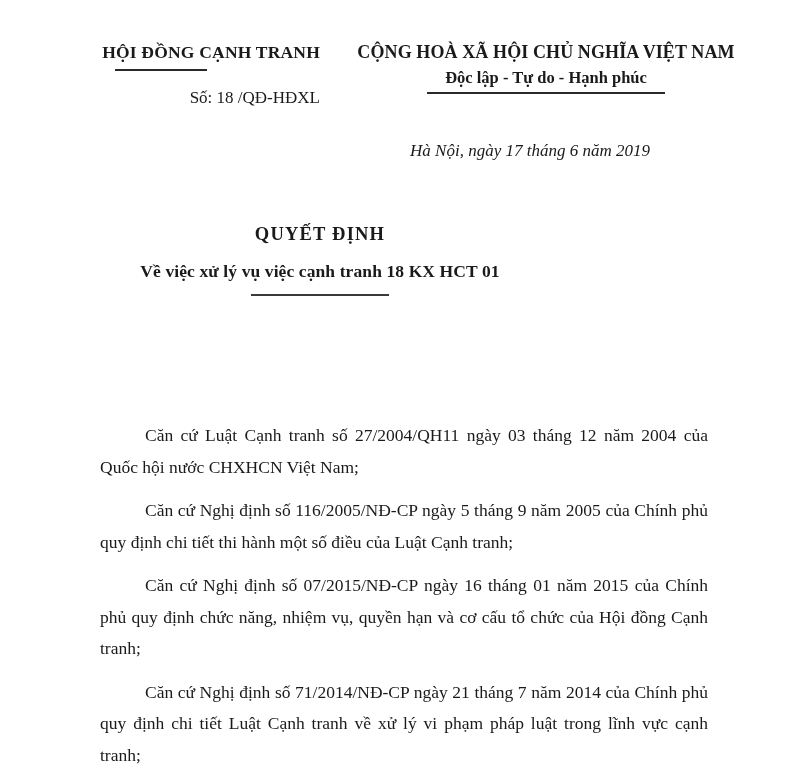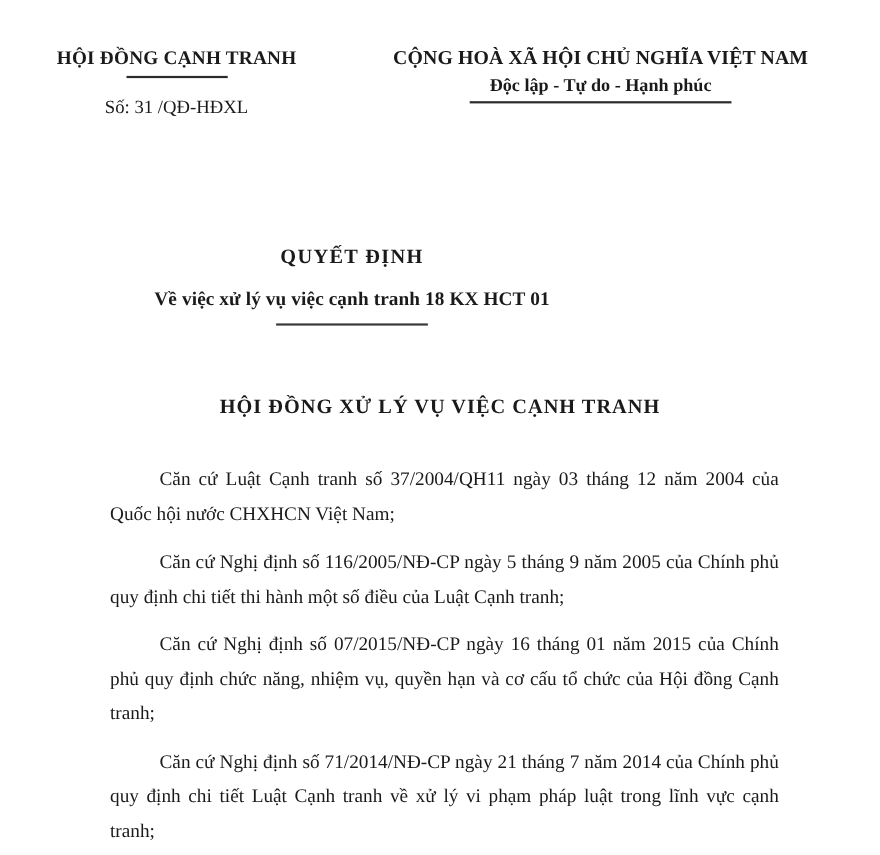--- a/index.html
+++ b/index.html
@@ -21,21 +21,21 @@
   .header {
     position: absolute;
     top: 42px;
     left: 0;
     width: 800px;
     display: flex;
     align-items: flex-start;
   }
   .header-left {
     width: 320px;
-    text-align: center;
+    text-align: right;
     padding-left: 1px;
     box-sizing: border-box;
   }
   .header-right {
     width: 480px;
     text-align: center;
     padding-right: 28px;
     box-sizing: border-box;
   }
   .org-name {
@@ -169,40 +169,42 @@
 </style>
 </head>
 <body>
 
 <div class="page">
 
   <div class="header">
     <div class="header-left">
       <div class="org-name">HỘI ĐỒNG CẠNH TRANH</div>
       <div class="rule-org"></div>
-      <div class="doc-number">Số:  31 /QĐ-HĐXL</div>
+      <div class="doc-number">Số:  18 /QĐ-HĐXL</div>
     </div>
     <div class="header-right">
       <div class="nation">CỘNG HOÀ XÃ HỘI CHỦ NGHĨA VIỆT NAM</div>
       <div class="motto">Độc lập - Tự do - Hạnh phúc</div>
       <div class="rule-motto"></div>
     </div>
   </div>
 
+  <div class="date-line">
+    <span class="inner">Hà Nội, ngày 17 tháng 6 năm 2019</span>
+  </div>
 
   <div class="title-block">
     <div class="doc-title">QUYẾT ĐỊNH</div>
     <div class="doc-subtitle">Về việc xử lý vụ việc cạnh tranh 18 KX HCT 01</div>
     <div class="rule-title"></div>
   </div>
 
-  <div class="body-heading">HỘI ĐỒNG XỬ LÝ VỤ VIỆC CẠNH TRANH</div>
 
   <div class="body">
-    <p class="para">Căn cứ Luật Cạnh tranh số 37/2004/QH11 ngày 03 tháng 12 năm 2004 của Quốc hội nước CHXHCN Việt Nam;</p>
+    <p class="para">Căn cứ Luật Cạnh tranh số 27/2004/QH11 ngày 03 tháng 12 năm 2004 của Quốc hội nước CHXHCN Việt Nam;</p>
     <p class="para">Căn cứ Nghị định số 116/2005/NĐ-CP ngày 5 tháng 9 năm 2005 của Chính phủ quy định chi tiết thi hành một số điều của Luật Cạnh tranh;</p>
     <p class="para">Căn cứ Nghị định số 07/2015/NĐ-CP ngày 16 tháng 01 năm 2015 của Chính phủ quy định chức năng, nhiệm vụ, quyền hạn và cơ cấu tổ chức của Hội đồng Cạnh tranh;</p>
     <p class="para">Căn cứ Nghị định số 71/2014/NĐ-CP ngày 21 tháng 7 năm 2014 của Chính phủ quy định chi tiết Luật Cạnh tranh về xử lý vi phạm pháp luật trong lĩnh vực cạnh tranh;</p>
 
   </div>
 
   <div class="clip-bottom"></div>
 
 </div>
 

